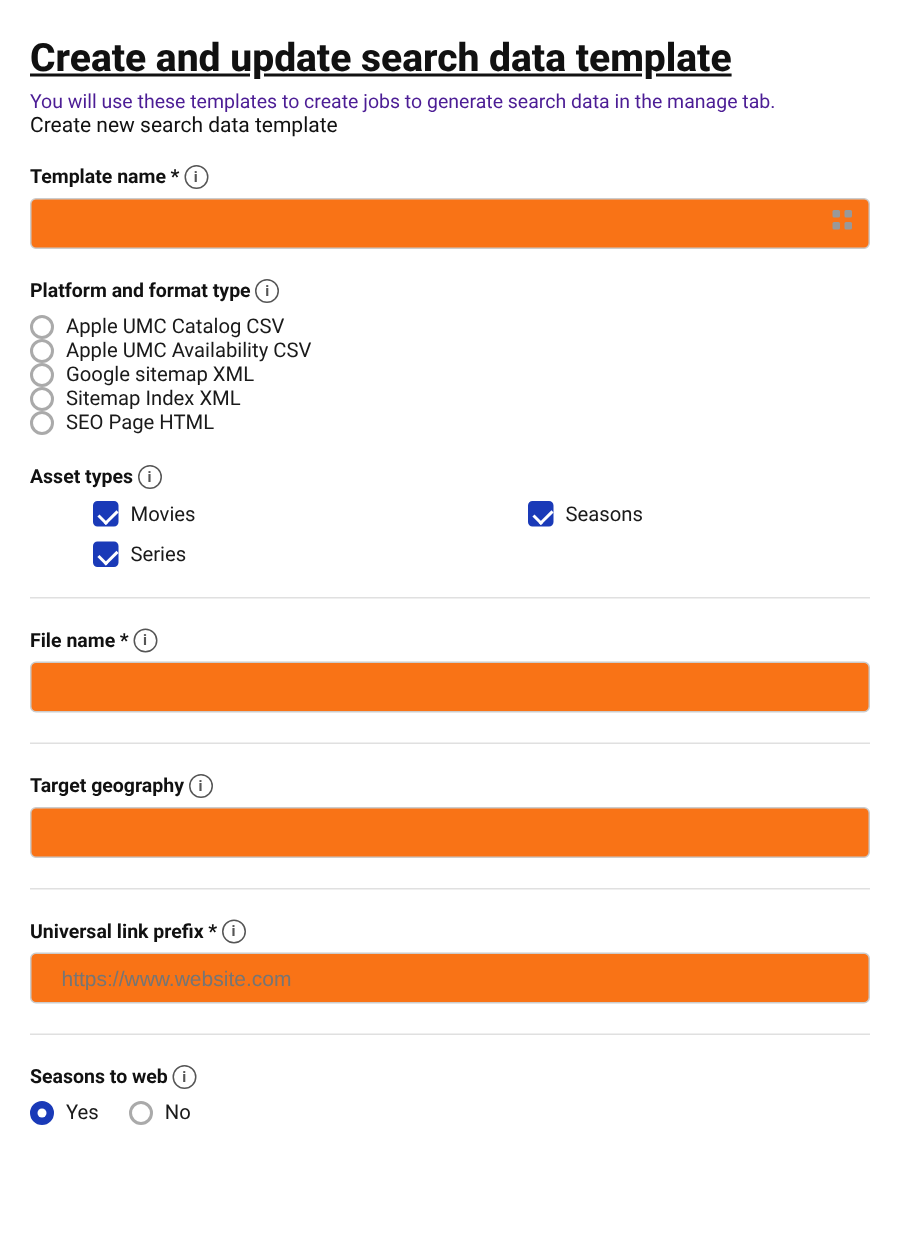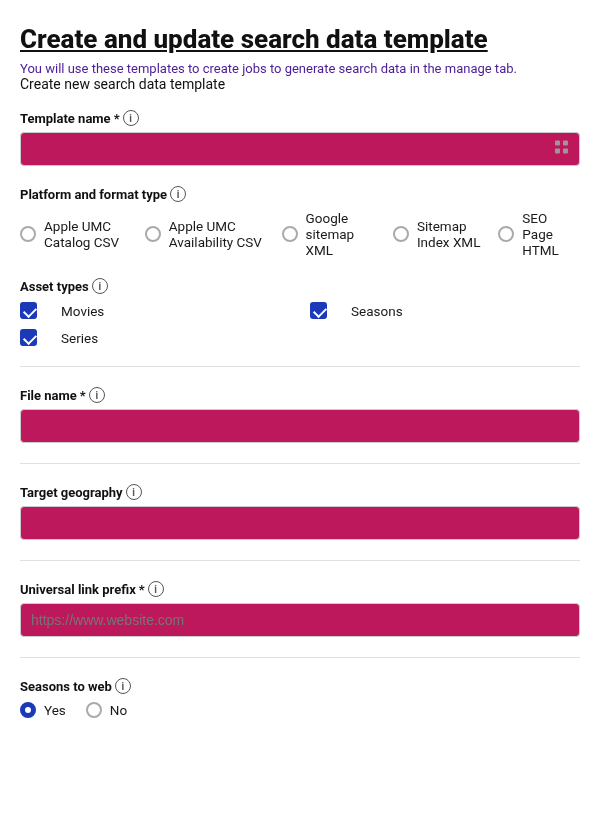--- a/index.html
+++ b/index.html
@@ -65,46 +65,47 @@
       font-weight: 700;
       color: #555;
       cursor: default;
       flex-shrink: 0;
     }
 
     .text-input {
       width: 100%;
       border: 1px solid #ccc;
       border-radius: 4px;
-      padding: 8px 10px;
+      padding: 8px 20px;
       font-size: 14px;
       color: #111;
       outline: none;
-      background: #be185d;
+      background: #f97316;
     }
 
     .input-wrapper {
       position: relative;
     }
 
     .input-icon {
       position: absolute;
       right: 10px;
       top: 50%;
       transform: translateY(-50%);
       color: #999;
     }
 
     .form-field {
       margin-bottom: 20px;
     }
 
     .platform-options {
       display: flex;
-      gap: 12px;
+      flex-direction: column;
+      gap: 0;
       margin-top: 8px;
     }
 
     .radio-option {
       display: flex;
       align-items: center;
       gap: 8px;
       font-size: 13.5px;
       cursor: pointer;
     }
@@ -143,23 +144,24 @@
     .asset-types-grid {
       display: grid;
       grid-template-columns: 1fr 1fr;
       gap: 10px 20px;
       margin-top: 8px;
     }
 
     .checkbox-option {
       display: flex;
       align-items: center;
-      gap: 24px;
+      gap: 8px;
       font-size: 13.5px;
       cursor: pointer;
+      margin-left: 42px;
     }
 
     .checkbox-option input[type="checkbox"] {
       appearance: none;
       -webkit-appearance: none;
       width: 17px;
       height: 17px;
       border: 2px solid #aaa;
       border-radius: 3px;
       background: #fff;

